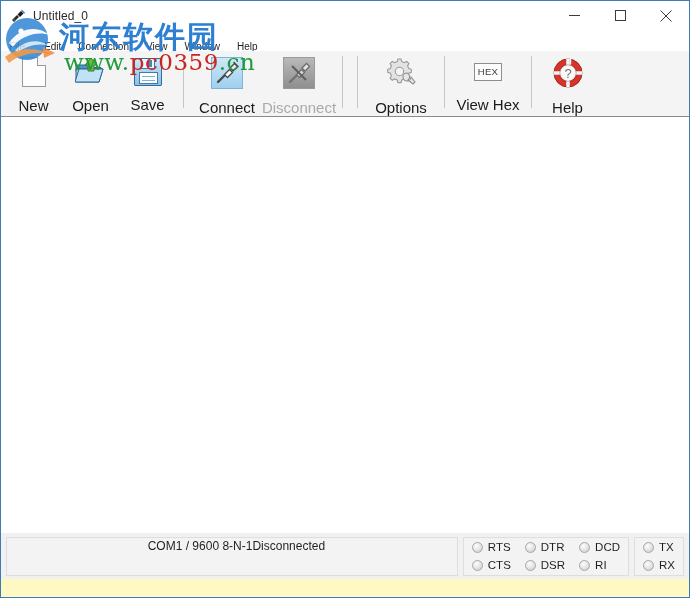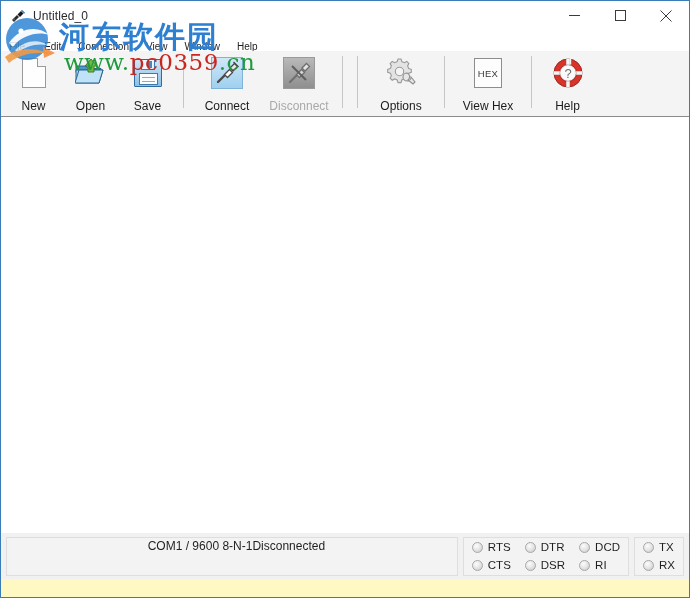--- a/index.html
+++ b/index.html
@@ -124,21 +124,21 @@
   .tb-btn.wide { width: 72px; }
   .tb-ico {
     width: 34px;
     height: 34px;
     position: relative;
     display: flex;
     align-items: center;
     justify-content: center;
   }
   .tb-label {
-    font-size: 12px;
+    font-size: 15px;
     color: #1b1b1b;
     margin-top: 10px;
     white-space: nowrap;
   }
   .tb-label.disabled { color: #a9a9a9; }
 
   
   .ico-new {
     width: 24px; height: 30px;
     background: #fefefe;
@@ -205,21 +205,21 @@
     border: 1px solid #7fb4d8;
   }
   .plug-box.off {
     background: linear-gradient(#b9b9b9, #8f8f8f);
     border: 1px solid #9a9a9a;
   }
 
   .ico-x { width: 30px; height: 30px; }
 
   .ico-hex {
-    width: 28px; height: 30px;
+    width: 28px; height: 18px;
     border: 1px solid #8d8d8d;
     background: #fdfdfd;
     display: flex;
     align-items: center;
     justify-content: center;
     box-sizing: border-box;
   }
   .hex-text {
     font-size: 9.5px;
     color: #3b3b3b;

